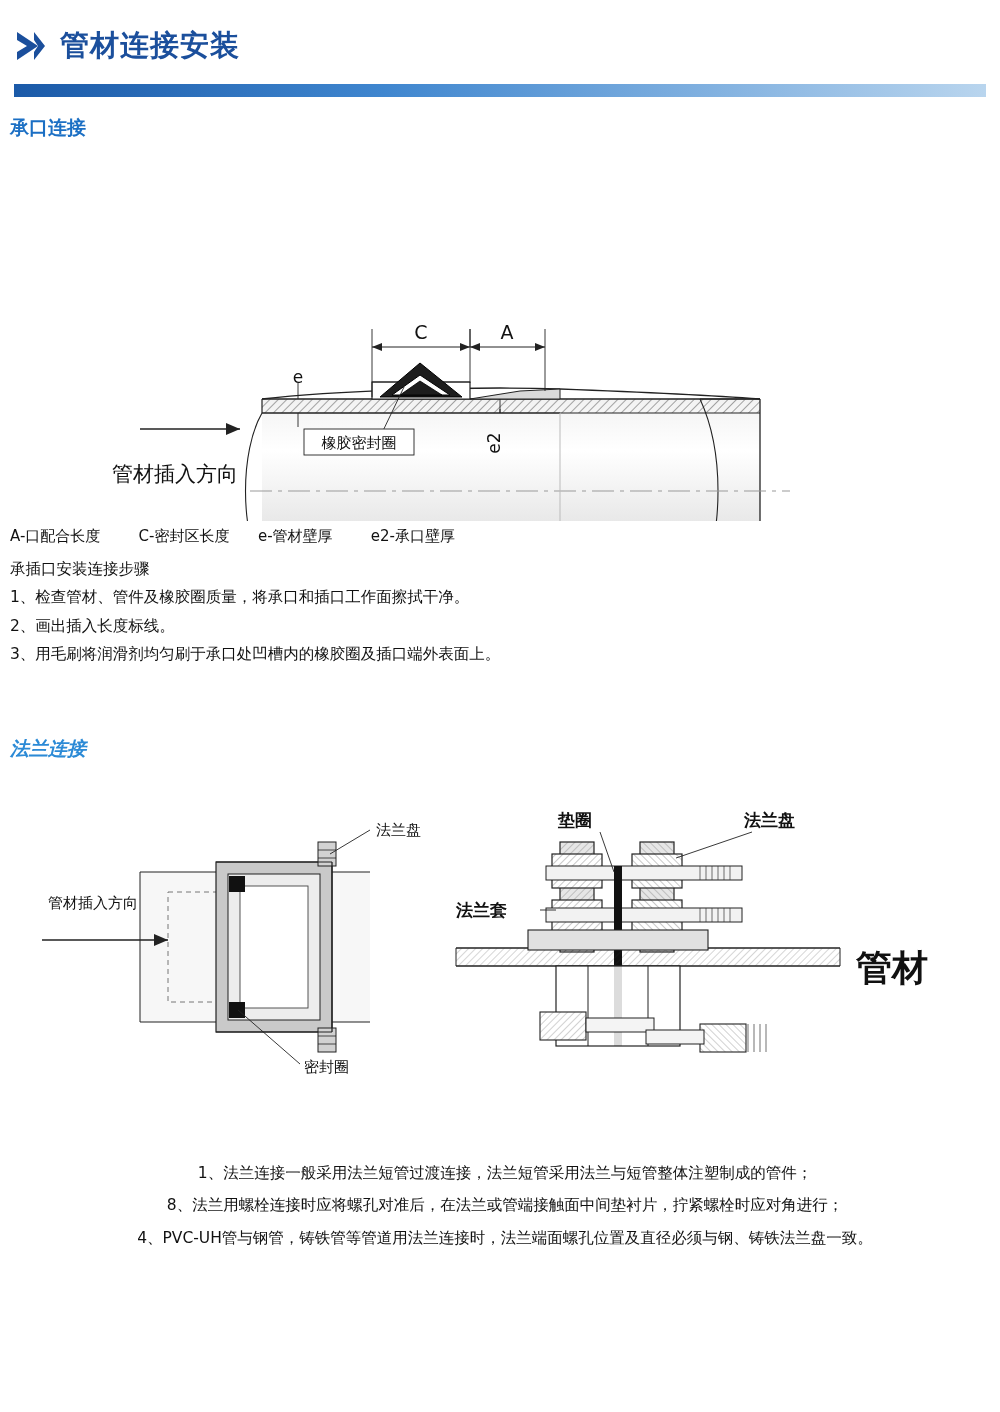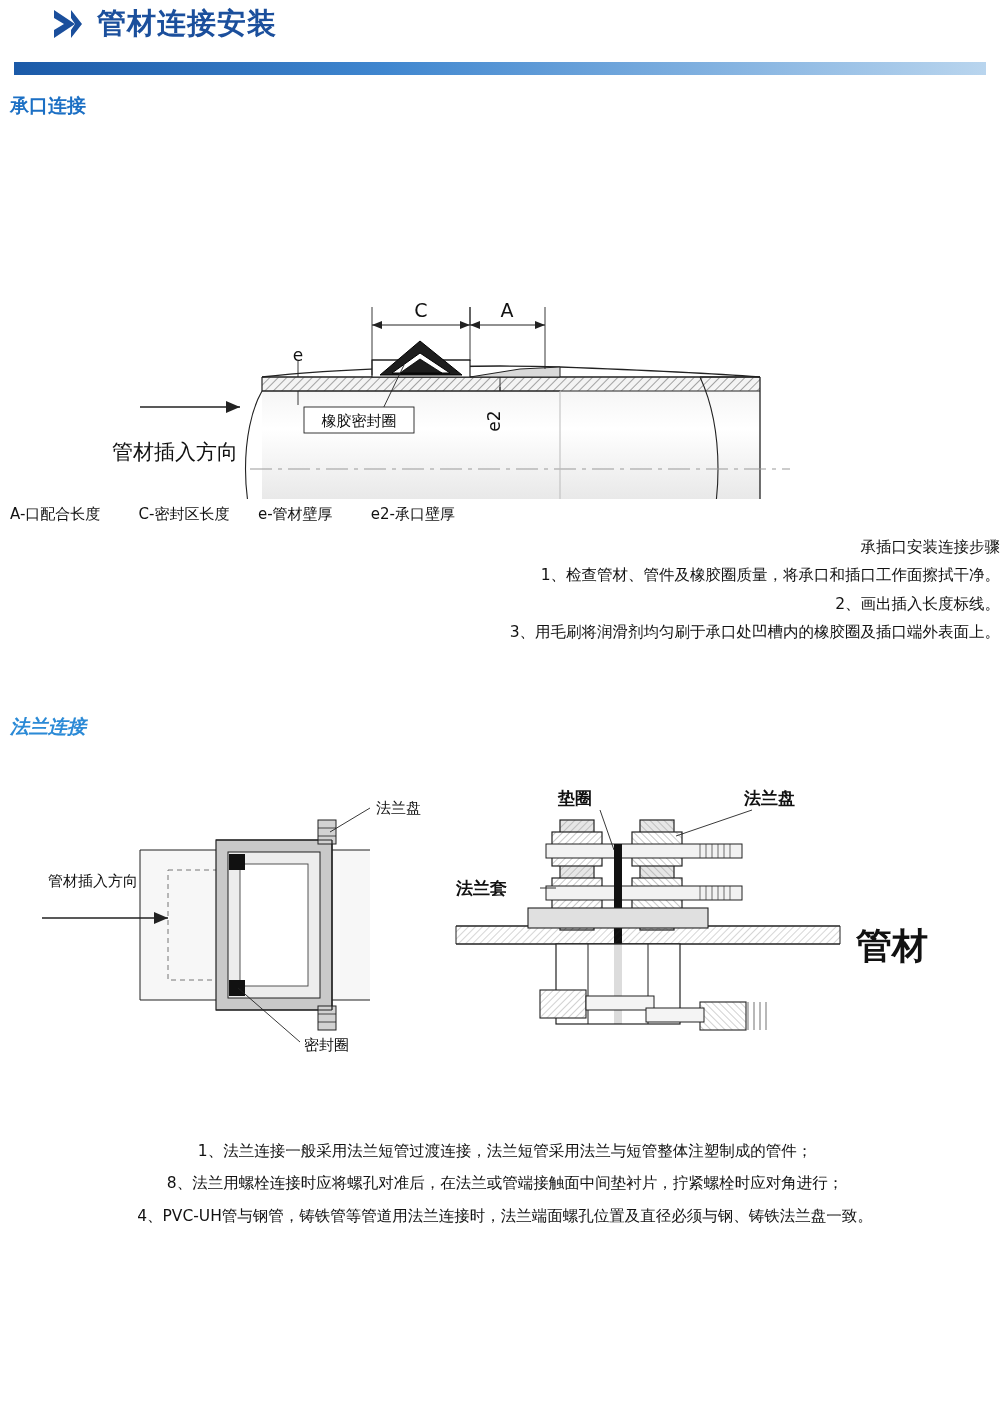--- a/index.html
+++ b/index.html
@@ -8,22 +8,21 @@
     width: 1000px; height: 1412px;
     background: #ffffff;
     font-family: "Liberation Sans", sans-serif;
     color: #1a1a1a;
   }
   .page { position: relative; width: 1000px; height: 1412px; overflow: hidden; }
 
   
   .header {
     display: flex; align-items: center;
-    padding: 4px 0 10px 14px;
-    margin-left: 37px;
+    padding: 26px 0 10px 14px;
   }
   .header-arrow { width: 34px; height: 34px; margin-right: 12px; flex: 0 0 auto; }
   .header-title {
     font-size: 29px; font-weight: bold; color: #1b4f9c;
     letter-spacing: 1px;
   }
   .header-rule {
     margin: 8px 14px 0 14px;
     height: 13px;
     background: linear-gradient(to right, #1b5aa8 0%, #3f86cf 38%, #b9d5ee 100%);
@@ -41,21 +40,21 @@
   .fig1 svg { display: block; }
 
   
   .legend-row {
     margin: 6px 0 12px 10px;
     font-size: 15px; color: #111;
     white-space: pre;
   }
   .steps { margin: 4px 0 0 10px; }
   .steps p {
-    margin: 5px 0; font-size: 15.5px; color: #111; line-height: 1.5; text-align: right;
+    margin: 5px 0; font-size: 15.5px; color: #111; line-height: 1.5;
   }
 
   
   .fig2 { position: relative; width: 845px; height: 360px; margin-top: 18px; }
 
   
   .notes { margin: 22px 0 0 10px; text-align: center; }
   .notes p {
     margin: 9px 0; font-size: 15.5px; color: #111; line-height: 1.5;
   }

